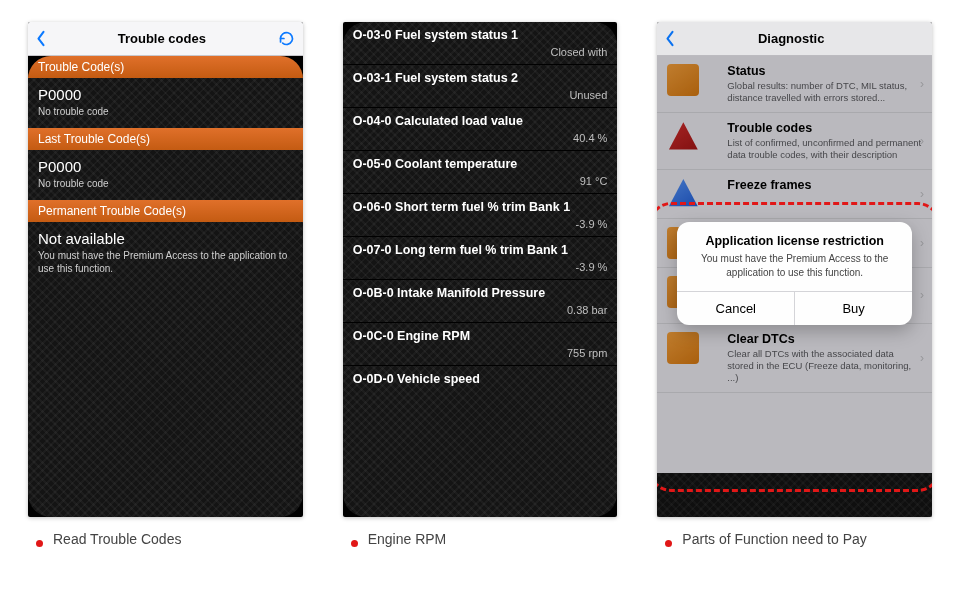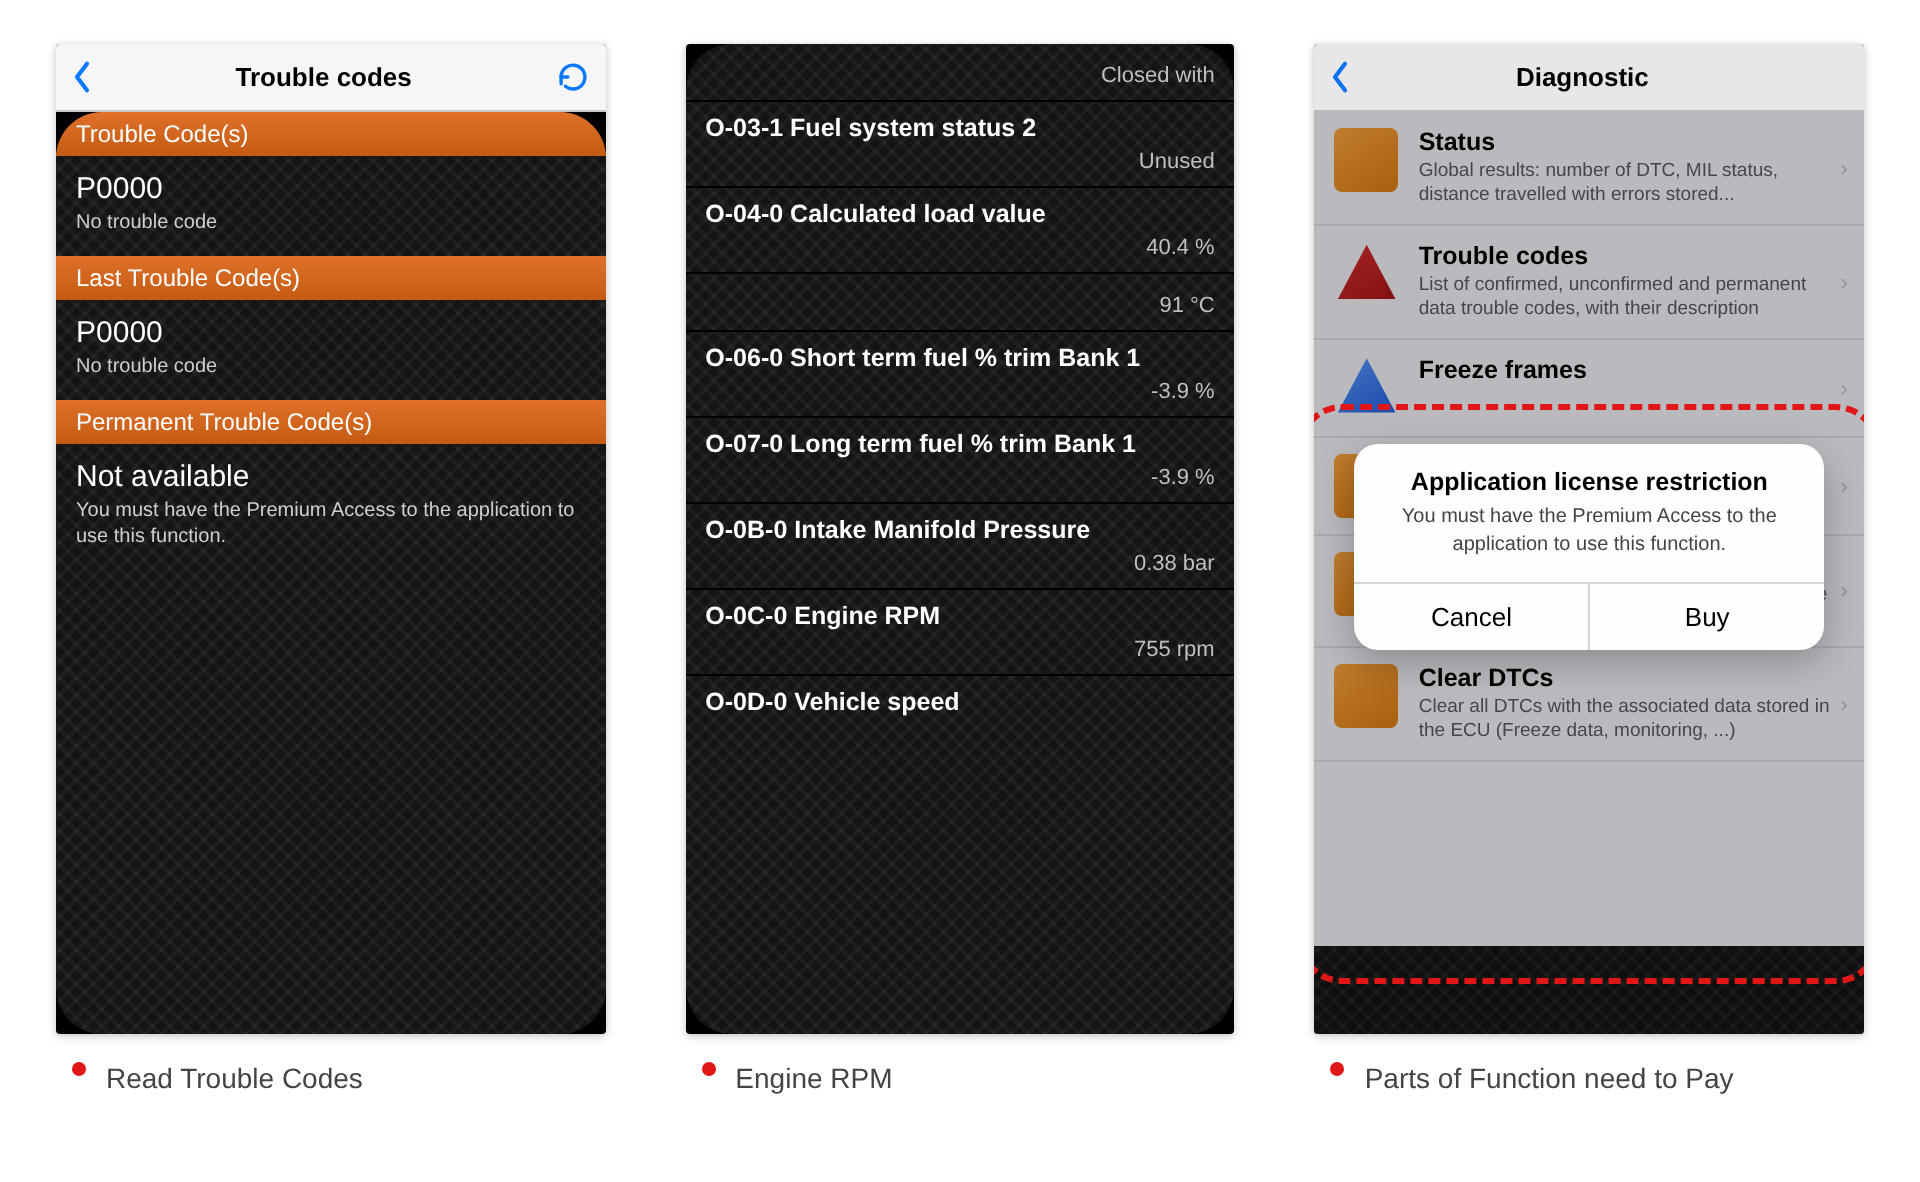--- a/index.html
+++ b/index.html
@@ -67,21 +67,21 @@
 
 
 .trow { padding: 6px 10px 2px; border-top: 1px solid #000; }
 .trow:first-child { border-top: none; }
 .trow .label { color: #fff; font-size: 12.5px; font-weight: 600; }
 .trow .val { color: #bfbfbf; font-size: 11px; text-align: right; margin-top: 4px; margin-bottom: 4px; }
 
 
 .diag { flex: 1; background: #efeef4; position: relative; }
 .diag .item {
-  display: flex; align-items: flex-start; gap: 10px;
+  display: flex; align-items: flex-start; gap: 28px;
   padding: 8px 10px; background: #efeef4; border-bottom: 1px solid #d9d9de;
   position: relative;
 }
 .diag .thumb { width: 32px; height: 32px; border-radius: 4px; flex-shrink:0; }
 .diag .thumb.orange { background: linear-gradient(145deg,#f6a13c,#d97a11); }
 .diag .thumb.red { background: linear-gradient(145deg,#d93030,#a31414); clip-path: polygon(50% 5%, 95% 90%, 5% 90%); }
 .diag .thumb.blue { background: linear-gradient(145deg,#5a9bff,#1f5bd8); clip-path: polygon(50% 5%, 95% 90%, 5% 90%); }
 .diag .txt { flex:1; }
 .diag .tit { font-size: 12.5px; font-weight: 700; color: #000; }
 .diag .desc { font-size: 9.5px; color: #5a5a5f; line-height: 1.25; margin-top: 2px; }
@@ -106,21 +106,21 @@
   overflow:hidden; text-align:center;
 }
 .alert .atitle { font-size: 12.5px; font-weight:700; padding: 12px 12px 4px; }
 .alert .amsg { font-size: 10px; color:#444; padding: 0 14px 12px; line-height:1.35; }
 .alert .btns { display:flex; border-top:1px solid #d4d4d8; }
 .alert .btn { flex:1; padding:9px 0; color:#000000; font-size:13px; }
 .alert .btn:first-child { border-right:1px solid #d4d4d8; }
 
 
 .captions { display:flex; gap:40px; padding: 14px 28px 0; }
-.cap { width:280px; display:flex; align-items:flex-start; gap:10px; font-size:14px; color:#444; }
+.cap { width:280px; display:flex; align-items:flex-end; gap:10px; font-size:14px; color:#444; }
 .dot { width:7px; height:7px; background:#e11717; border-radius:50%; flex-shrink:0; margin-left:8px; }
 
 
 .navbar.grey { filter: brightness(0.94); }
 </style>
 </head>
 <body>
 
 <div class="row">
 
@@ -154,31 +154,33 @@
       <div class="entry">
         <div class="big">Not available</div>
         <div class="sub">You must have the Premium Access to the application to use this function.</div>
       </div>
     </div>
   </div>
 
   <div class="phone">
     <div class="carbon">
       <div class="trow">
+          <div class="label">O-03-0 Fuel system status 1</div>
           <div class="val">Closed with</div>
         </div>
       <div class="trow">
           <div class="label">O-03-1 Fuel system status 2</div>
           <div class="val">Unused</div>
         </div>
       <div class="trow">
           <div class="label">O-04-0 Calculated load value</div>
           <div class="val">40.4 %</div>
         </div>
       <div class="trow">
+          <div class="label">O-05-0 Coolant temperature</div>
           <div class="val">91 °C</div>
         </div>
       <div class="trow">
           <div class="label">O-06-0 Short term fuel % trim Bank 1</div>
           <div class="val">-3.9 %</div>
         </div>
       <div class="trow">
           <div class="label">O-07-0 Long term fuel % trim Bank 1</div>
           <div class="val">-3.9 %</div>
         </div>

